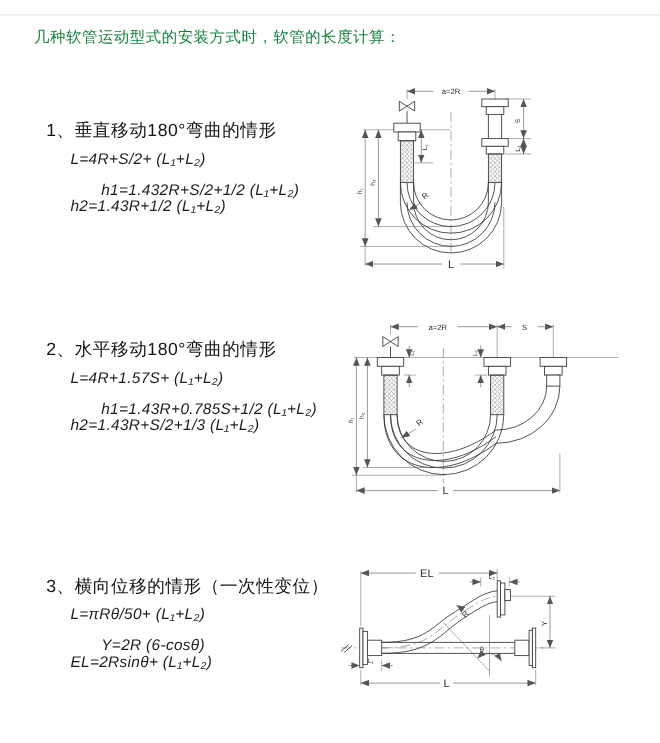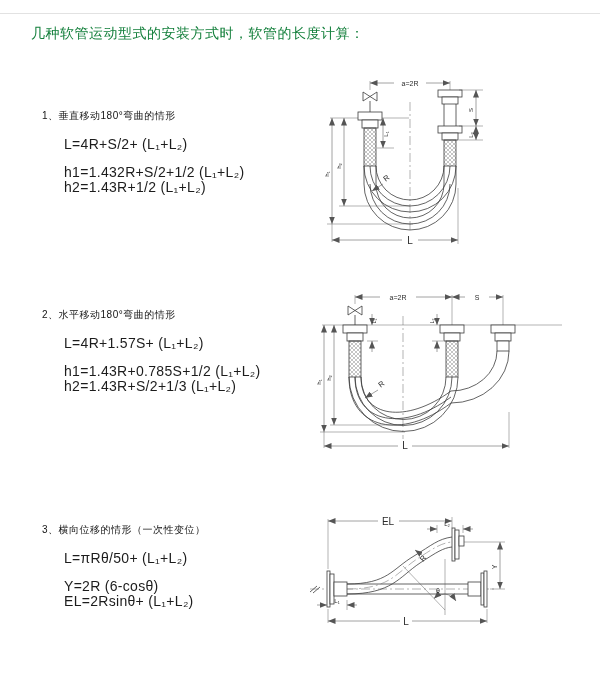--- a/index.html
+++ b/index.html
@@ -2,23 +2,23 @@
 <html><head>
 <meta charset="utf-8">
 <style>
   html,body{margin:0;padding:0;}
   body{width:600px;height:675px;background:#ffffff;position:relative;
        font-family:"Liberation Sans","DejaVu Sans",sans-serif;overflow:hidden;}
   .scan-line{position:absolute;left:0;top:13px;width:600px;height:1px;background:#e2e2e2;}
   .page-title{position:absolute;left:31px;top:25px;font-size:14px;color:#15803d;
               letter-spacing:.5px;white-space:nowrap;}
   .sec{position:absolute;left:42px;}
-  .sec-h{position:absolute;left:0;top:0;font-size:10px;color:#141414;letter-spacing:.5px;white-space:nowrap;}
-  .f{position:absolute;left:22px;font-size:14px;color:#1c1c1c;letter-spacing:.3px;white-space:nowrap;}
-  .f0{top:27px;} .f1{top:55px;} .f2{top:70px;}
+  .sec-h{position:absolute;left:0;top:0;font-size:16px;color:#141414;letter-spacing:.5px;white-space:nowrap;}
+  .f{position:absolute;left:22px;font-size:14px;color:#1c1c1c;letter-spacing:.3px;white-space:nowrap;font-style:italic;}
+  .f0{top:27px;} .f1{top:55px;margin-left:28px;} .f2{top:70px;}
   #sec1{top:109px;} #sec2{top:308px;} #sec3{top:523px;}
   .diag{position:absolute;}
   #diag1{left:310px;top:68px;} #diag2{left:310px;top:282px;} #diag3{left:300px;top:503px;}
   .st{stroke:#3c3c3c;stroke-width:.8;fill:none;}
   .sf{fill:#ffffff;stroke:#3c3c3c;stroke-width:.8;}
   .sd{stroke:#555555;stroke-width:.55;fill:none;}
   .tk{stroke:#555555;stroke-width:.45;fill:none;}
   .cl{stroke:#666666;stroke-width:.5;fill:none;stroke-dasharray:9 3 2 3;}
   .lab{font-family:"Liberation Sans","DejaVu Sans",sans-serif;fill:#2a2a2a;}
   .hz{fill:#ffffff;stroke:none;}

